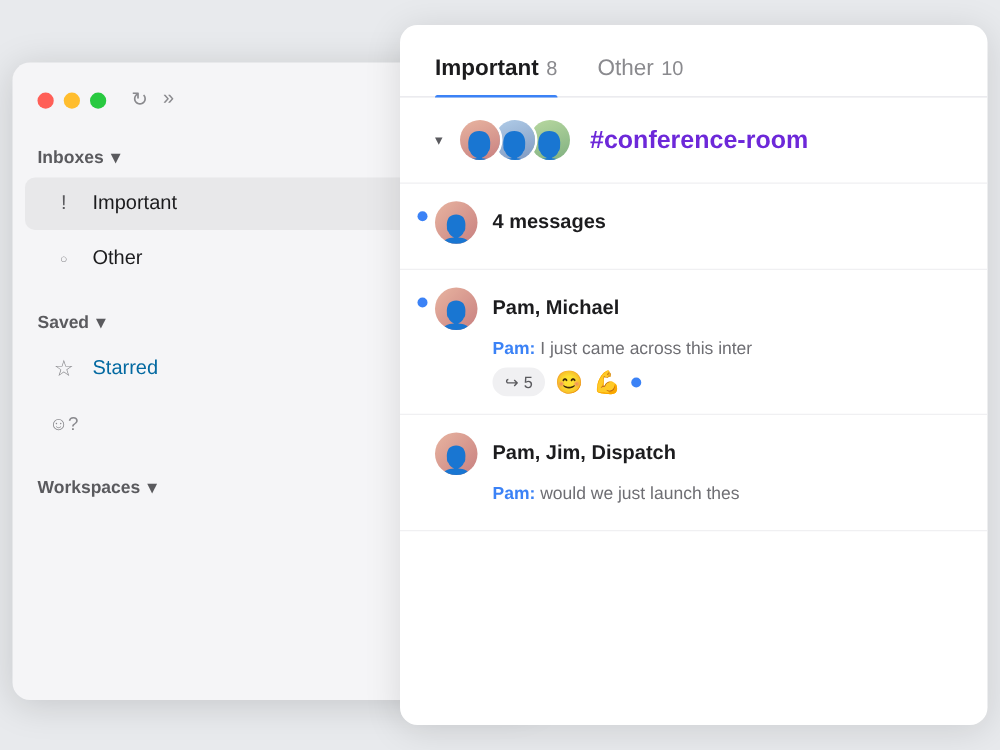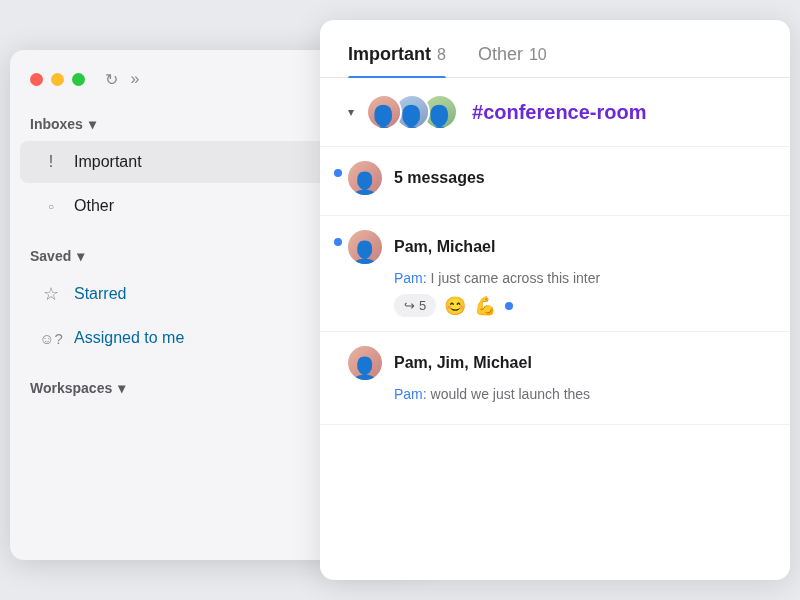--- a/index.html
+++ b/index.html
@@ -321,21 +321,21 @@
     }
 
     .message-preview {
       font-size: 14px;
       color: #6e6e73;
       margin-left: 46px;
       margin-bottom: 8px;
     }
 
     .message-preview span {
-      font-weight: 400;
+      font-weight: 700;
       color: #3b82f6;
     }
 
     .message-actions {
       display: flex;
       align-items: center;
       gap: 8px;
       margin-left: 46px;
     }
 
@@ -400,21 +400,20 @@
       <span class="section-add">+</span>
     </div>
 
     <div class="saved-item">
       <div class="saved-icon">☆</div>
       <span class="saved-label">Starred</span>
     </div>
 
     <div class="saved-item">
       <div class="saved-icon" style="font-size:15px;">☺?</div>
-      <span class="saved-label">Assigned to me</span>
     </div>
 
     <div class="section-header" style="margin-top:10px;">
       <div class="section-title">
         <span>Workspaces</span>
         <span>▾</span>
       </div>
       <span class="section-add">+</span>
     </div>
 
@@ -464,21 +463,21 @@
         </div>
         <span class="group-name">#conference-room</span>
       </div>
 
       <div class="message-item">
         <div class="message-dot"></div>
         <div class="message-top">
           <div class="message-avatar" style="background:linear-gradient(135deg,#e8b4a0,#c88080);display:flex;align-items:flex-end;justify-content:center;overflow:hidden;">
             <div style="font-size:22px;line-height:1;">👤</div>
           </div>
-          <span class="message-sender">5 messages</span>
+          <span class="message-sender">4 messages</span>
         </div>
       </div>
 
       <div class="message-item">
         <div class="message-dot"></div>
         <div class="message-top">
           <div class="message-avatar" style="background:linear-gradient(135deg,#e8b4a0,#c88080);display:flex;align-items:flex-end;justify-content:center;overflow:hidden;">
             <div style="font-size:22px;line-height:1;">👤</div>
           </div>
           <span class="message-sender">Pam, Michael</span>
@@ -495,21 +494,21 @@
           <span class="emoji-btn">💪</span>
           <span style="width:8px;height:8px;background:#3b82f6;border-radius:50%;display:inline-block;"></span>
         </div>
       </div>
 
       <div class="message-item">
         <div class="message-top">
           <div class="message-avatar" style="background:linear-gradient(135deg,#e8b4a0,#c88080);display:flex;align-items:flex-end;justify-content:center;overflow:hidden;">
             <div style="font-size:22px;line-height:1;">👤</div>
           </div>
-          <span class="message-sender">Pam, Jim, Michael</span>
+          <span class="message-sender">Pam, Jim, Dispatch</span>
         </div>
         <div class="message-preview">
           <span>Pam:</span> would we just launch thes
         </div>
       </div>
 
     </div>
   </div>
 
 </div>

